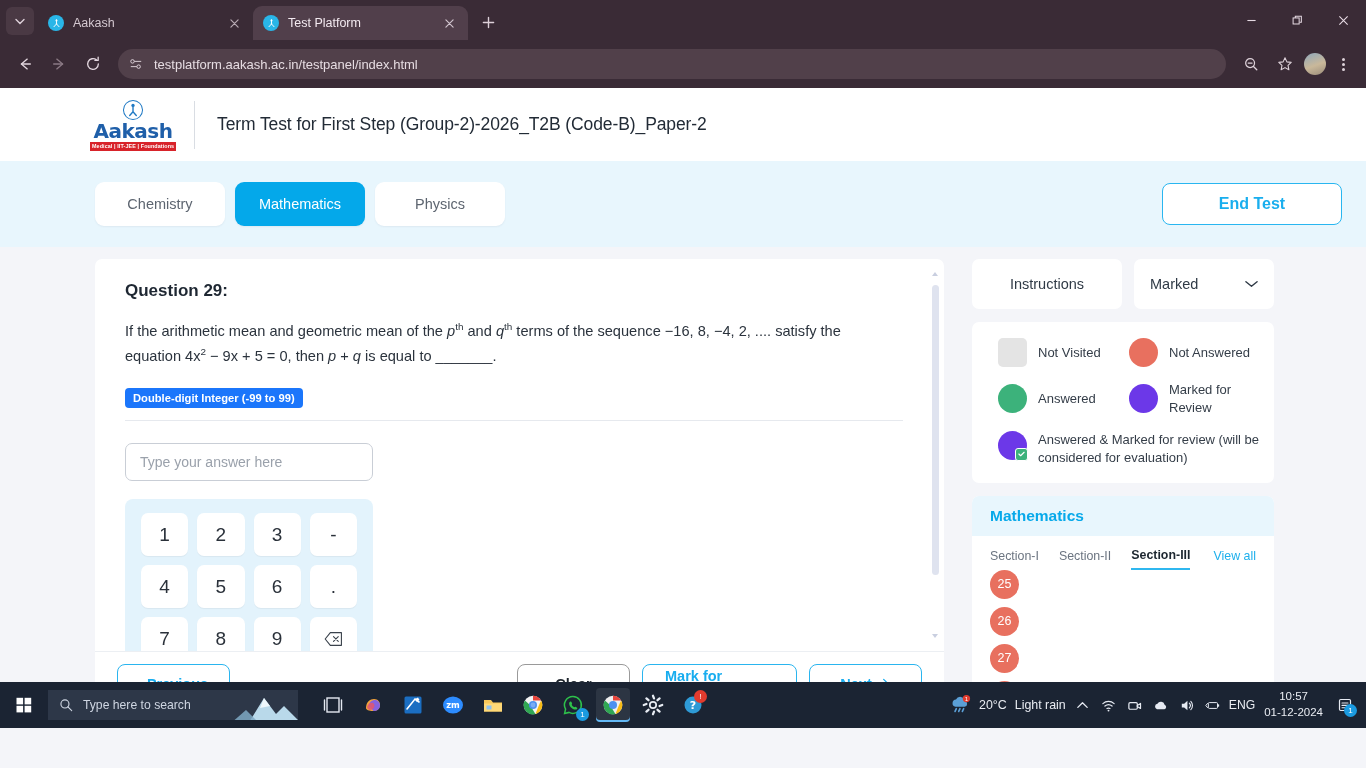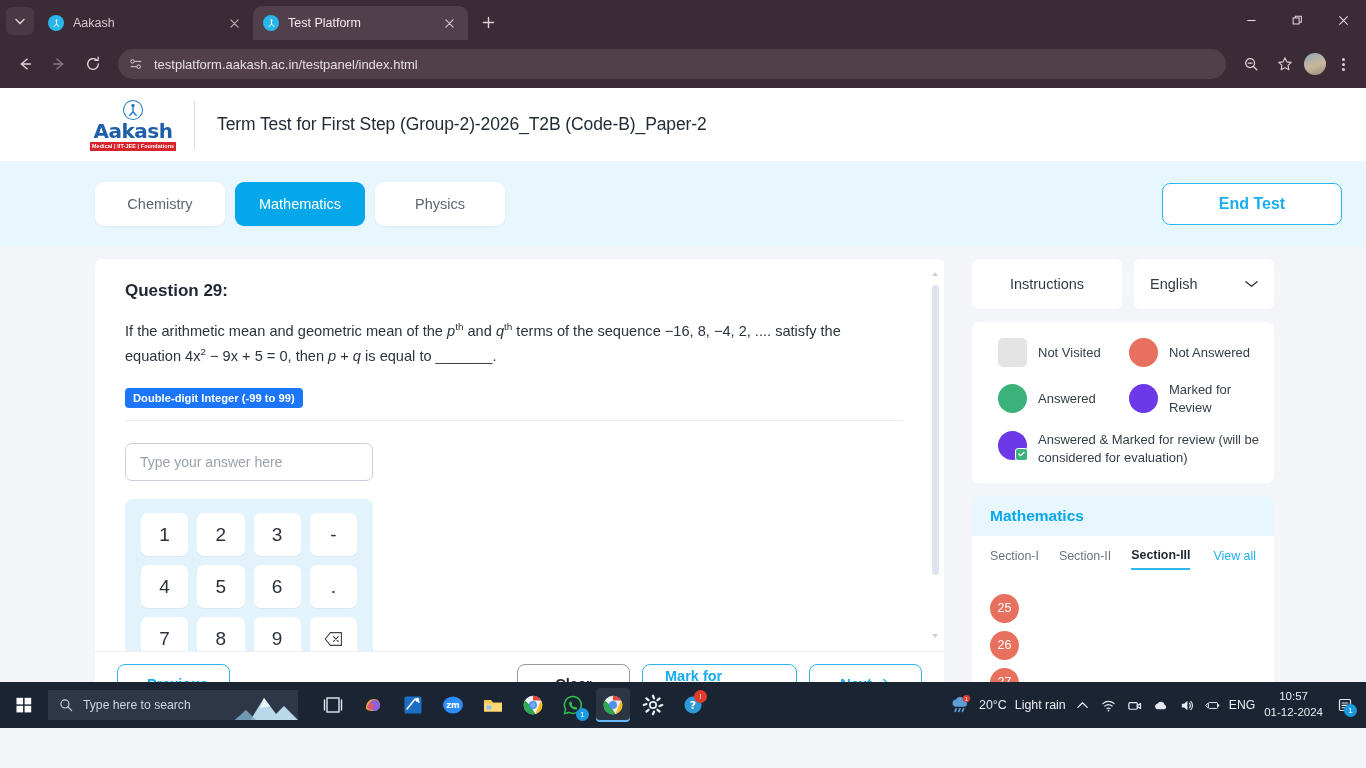--- a/index.html
+++ b/index.html
@@ -203,21 +203,21 @@
     position: absolute; right: -1px; bottom: -1px; width: 13px; height: 13px;
     border-radius: 3px; background: #3cb27b; border: 1.5px solid #fff;
     display: flex; align-items: center; justify-content: center;
   }
   .swatch.combo .dot svg { width: 7px; height: 6px; }
   .legend-label { font-size: 13px; color: #343d48; line-height: 1.38; }
 
   .palette { background: #fff; border-radius: 7px; overflow: hidden; }
   .palette-head { background: #e8f6fd; padding: 11px 18px; font-size: 15.5px; font-weight: bold; color: #07a9ea; }
   .palette-body { padding: 12px 18px 22px 18px; }
-  .sec-tabs { display: flex; align-items: center; gap: 20px; margin-bottom: 24px; }
+  .sec-tabs { display: flex; align-items: center; gap: 20px; margin-bottom: 0; }
   .sec-tab { font-size: 12.4px; color: #6b7480; padding-bottom: 6px; }
   .sec-tab.active { color: #1d2730; font-weight: bold; border-bottom: 2px solid #2fb7ef; }
   .view-all { font-size: 12.4px; color: #1fb0ec; margin-left: auto; padding-bottom: 6px; }
   .q-grid { display: flex; flex-wrap: wrap; gap: 8px; flex-direction: column; }
   .q-chip {
     width: 29px; height: 29px; border-radius: 50%; background: #e8705f;
     color: #fff; font-size: 12.5px; display: flex; align-items: center; justify-content: center;
   }
   .q-chip.current { width: 24px; height: 24px; font-size: 11px; margin: 2.5px; }
 
@@ -475,21 +475,21 @@
               <path d="M4 1.5 L8.5 6 L4 10.5" stroke="#18adef" stroke-width="1.4" fill="none" stroke-linecap="round" stroke-linejoin="round"></path>
             </svg>
         </div>
       </div>
     </div>
 
     <div class="side">
       <div class="side-top">
         <div class="instr-btn">Instructions</div>
         <div class="lang-sel">
-          <span>English</span>
+          <span>Marked</span>
           <svg viewBox="0 0 14 8">
               <path d="M1 1.5 L7 6.5 L13 1.5" stroke="#2f3a46" stroke-width="1.5" fill="none" stroke-linecap="round" stroke-linejoin="round"></path>
             </svg>
         </div>
       </div>
 
       <div class="legend">
         <div class="legend-row">
           <div class="legend-item">
             <span class="swatch square"></span>

